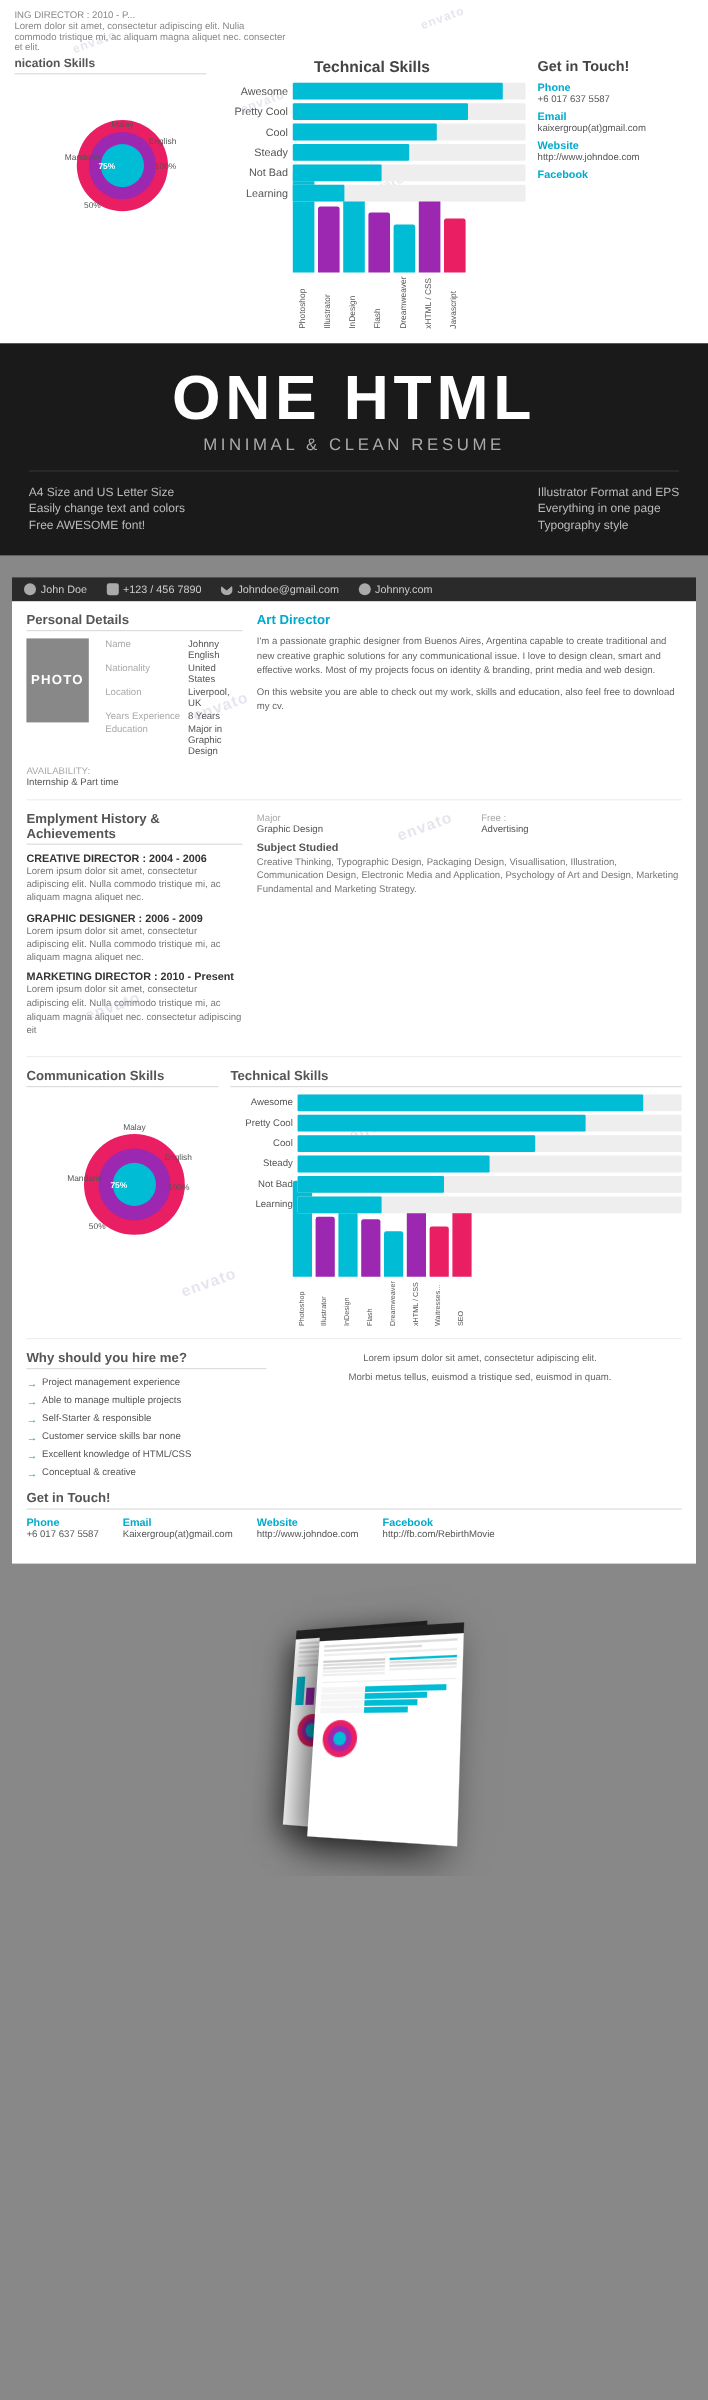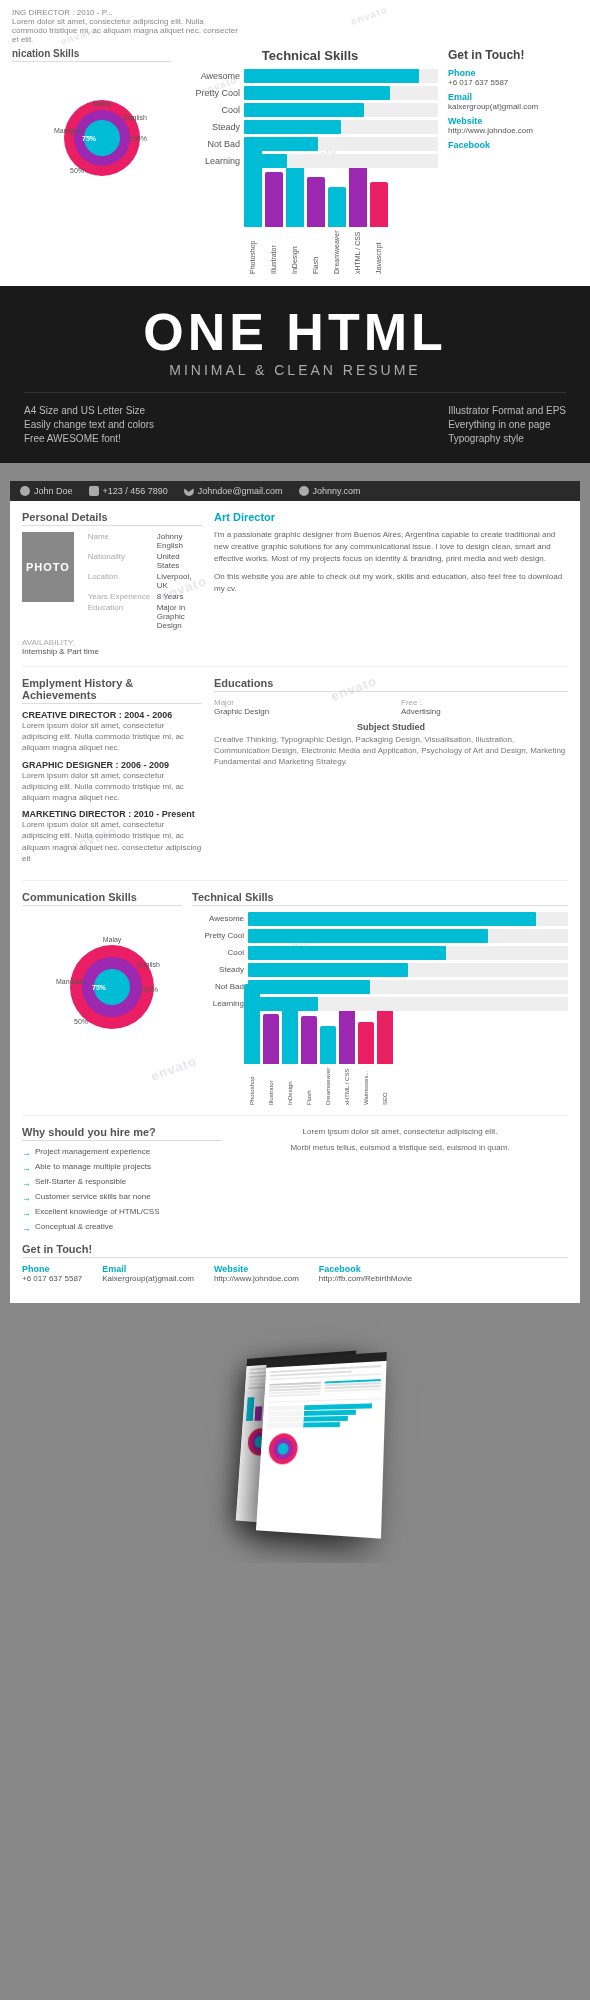--- a/index.html
+++ b/index.html
@@ -237,21 +237,21 @@
     .art-director-title { font-size: 11px; font-weight: bold; color: #00aacc; margin-bottom: 6px; }
     .art-director-text { font-size: 8px; color: #666; line-height: 1.5; }
     .emp-job-title { font-size: 9px; font-weight: bold; color: #333; }
     .emp-job-body { font-size: 8px; color: #777; line-height: 1.4; margin-bottom: 6px; }
 
     
     .edu-two-col { display: flex; gap: 20px; }
     .edu-col { flex: 1; }
     .edu-label { font-size: 8px; color: #aaa; }
     .edu-val { font-size: 8px; color: #555; }
-    .subject-title { font-size: 9px; font-weight: bold; color: #555; margin-top: 6px; margin-bottom: 2px; text-align: center; }
+    .subject-title { font-size: 9px; font-weight: bold; color: #555; margin-top: 6px; margin-bottom: 2px; }
     .subject-body { font-size: 8px; color: #777; line-height: 1.4; }
 
     
     .skills-section {
       margin-top: 10px;
       display: flex;
       gap: 10px;
     }
     .comm-skills { width: 160px; flex-shrink: 0; }
     .tech-skills { flex: 1; }
@@ -524,21 +524,20 @@
         <div>
           <div class="emp-job-title">GRAPHIC DESIGNER : 2006 - 2009</div>
           <div class="emp-job-body">Lorem ipsum dolor sit amet, consectetur adipiscing elit. Nulla commodo tristique mi, ac aliquam magna aliquet nec.</div>
         </div>
         <div>
           <div class="emp-job-title">MARKETING DIRECTOR : 2010 - Present</div>
           <div class="emp-job-body">Lorem ipsum dolor sit amet, consectetur adipiscing elit. Nulla commodo tristique mi, ac aliquam magna aliquet nec. consectetur adipiscing eit</div>
         </div>
       </div>
       <div class="resume-right">
-        <div class="section-title">Educations</div>
         <div class="edu-two-col">
           <div class="edu-col">
             <div class="edu-label">Major</div>
             <div class="edu-val">Graphic Design</div>
           </div>
           <div class="edu-col">
             <div class="edu-label">Free :</div>
             <div class="edu-val">Advertising</div>
           </div>
         </div>

